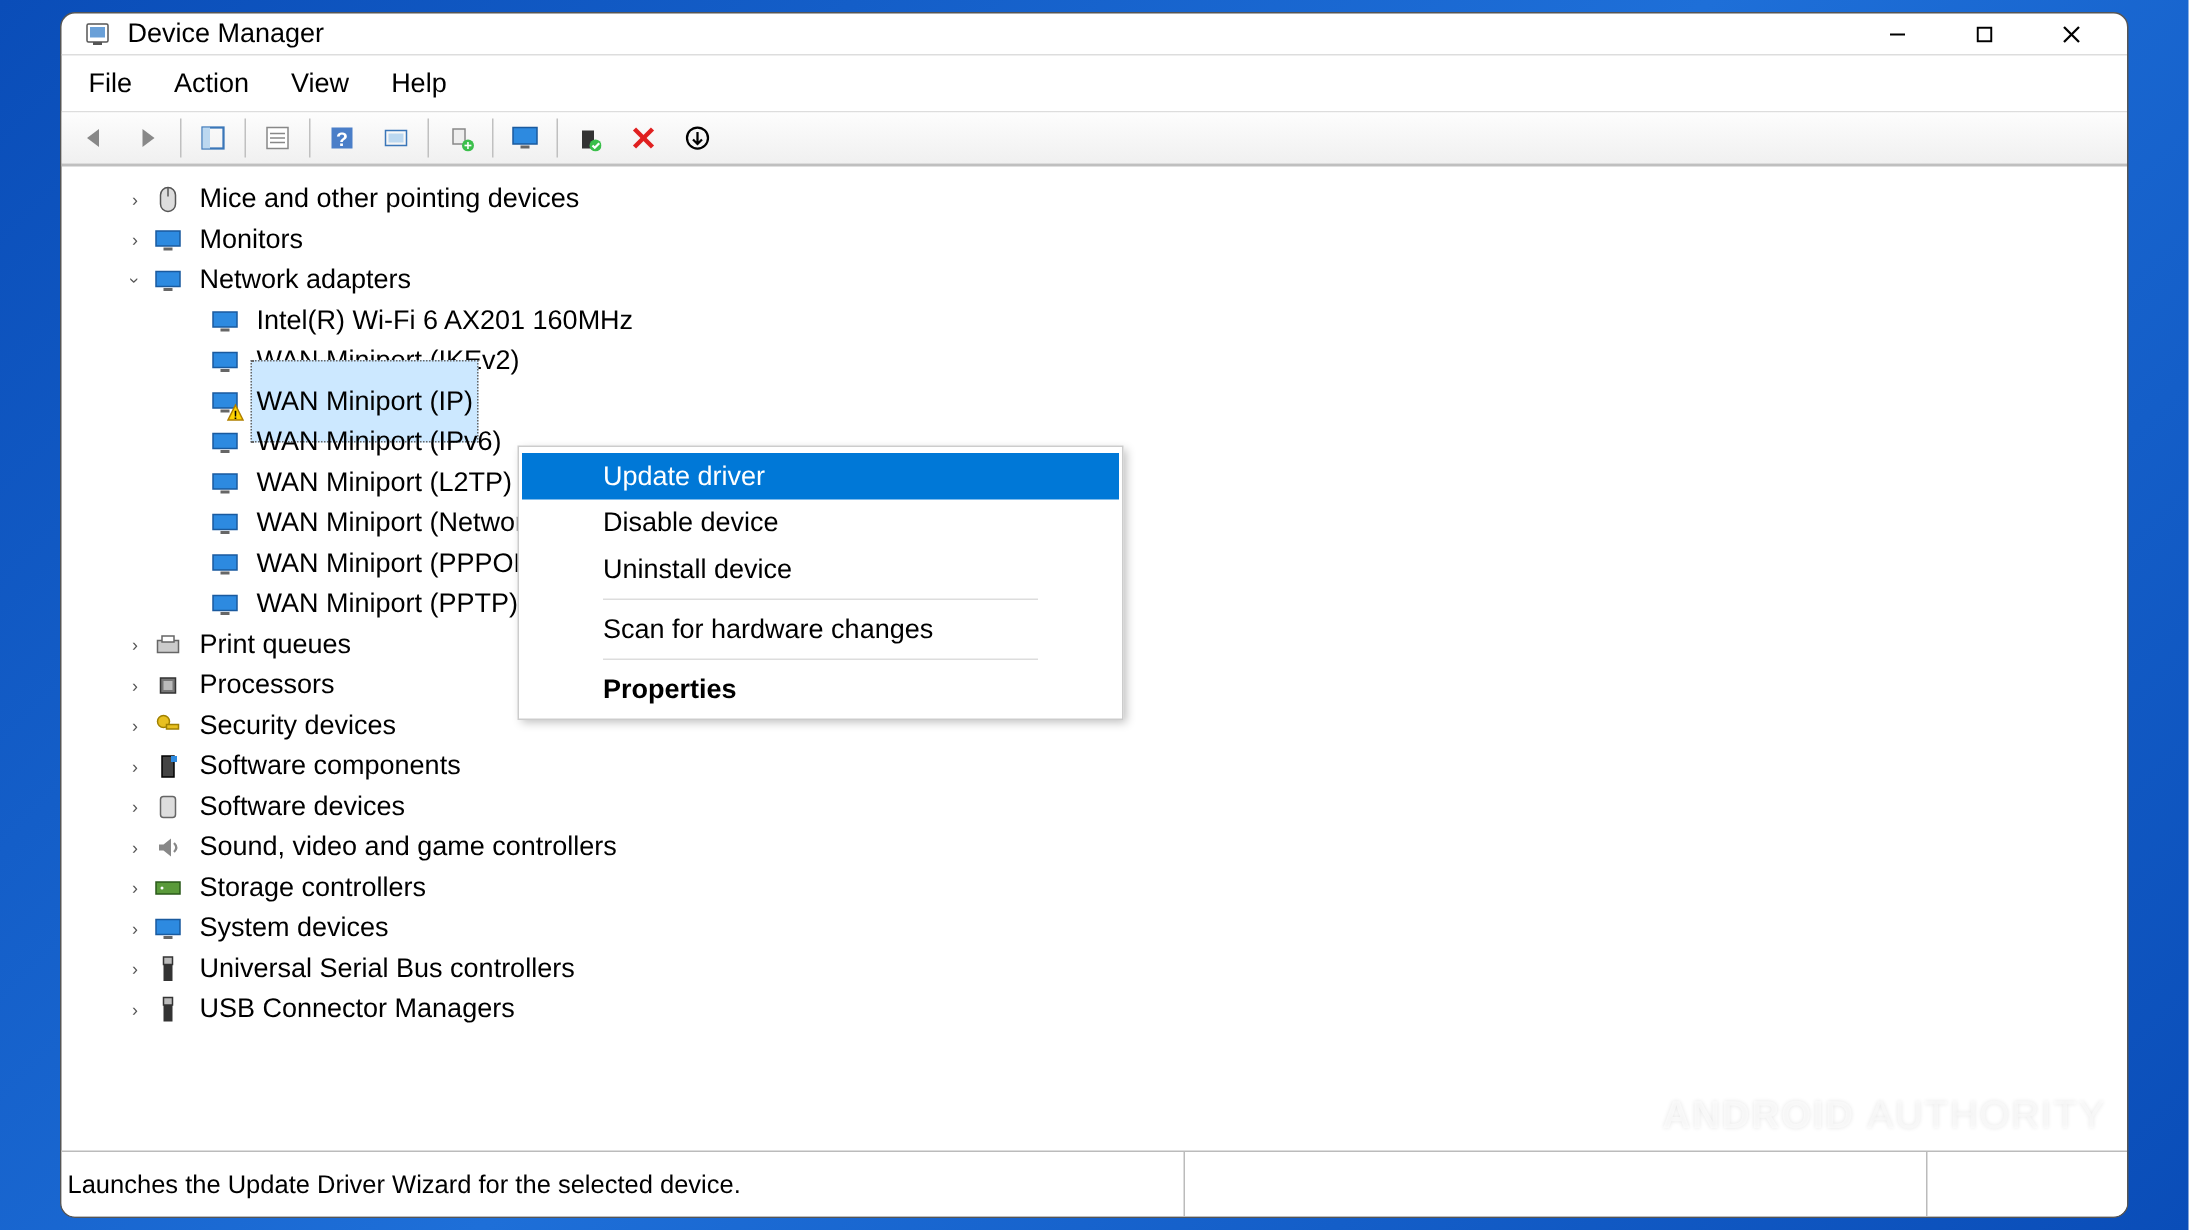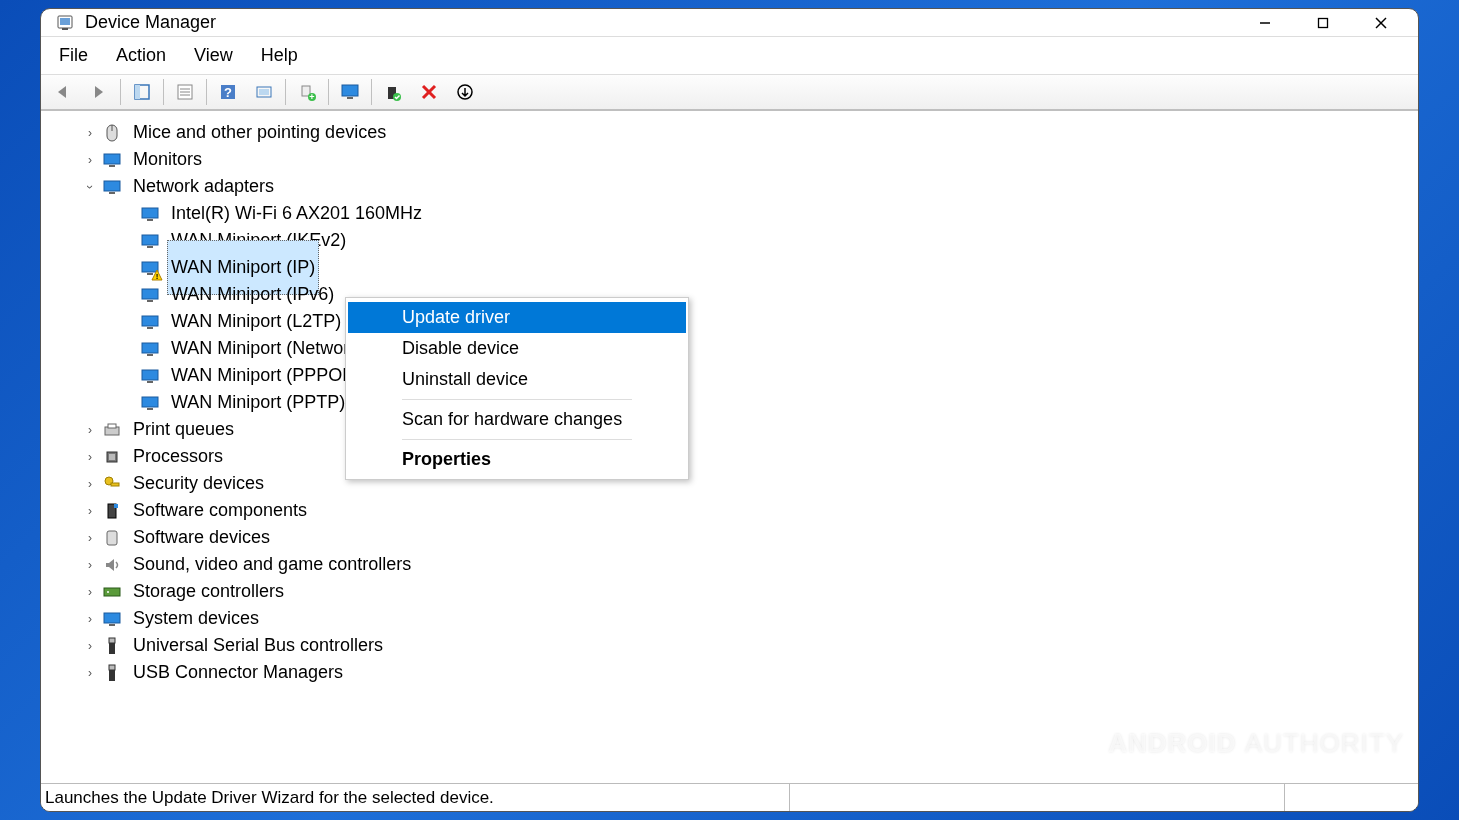--- a/index.html
+++ b/index.html
@@ -115,42 +115,42 @@
   .tree-row .label-wrap { padding: 0 4px; }
   .warning-overlay {
     position: absolute;
     bottom: -2px; right: -2px;
     width: 12px; height: 12px;
   }
   .context-menu {
     position: absolute;
     left: 304px;
     top: 186px;
-    width: 344px;
+    width: 404px;
     background: #fff;
     border: 1px solid #ccc;
     box-shadow: 2px 2px 6px rgba(0,0,0,0.25);
     padding: 4px 8px;
     z-index: 100;
   }
   .ctx-item {
     padding: 5px 0 5px 48px;
     font-size: 18px;
     cursor: pointer;
   }
   .ctx-item.highlight {
     background: #0078d7;
     color: #fff;
     margin: 0 -6px;
     padding-left: 54px;
   }
   .ctx-sep { height: 1px; background: #ddd; margin: 4px 48px 4px 48px; }
   .ctx-item.bold { font-weight: bold; }
   .statusbar {
-    height: 28px;
+    height: 44px;
     border-top: 1px solid #bbb;
     display: flex;
     align-items: center;
     padding: 0 4px;
     font-size: 17px;
     background: #fff;
   }
   .status-cell-sep { border-left: 1px solid #bbb; height: 100%; margin-left: auto; }
   .watermark {
     position: absolute;

